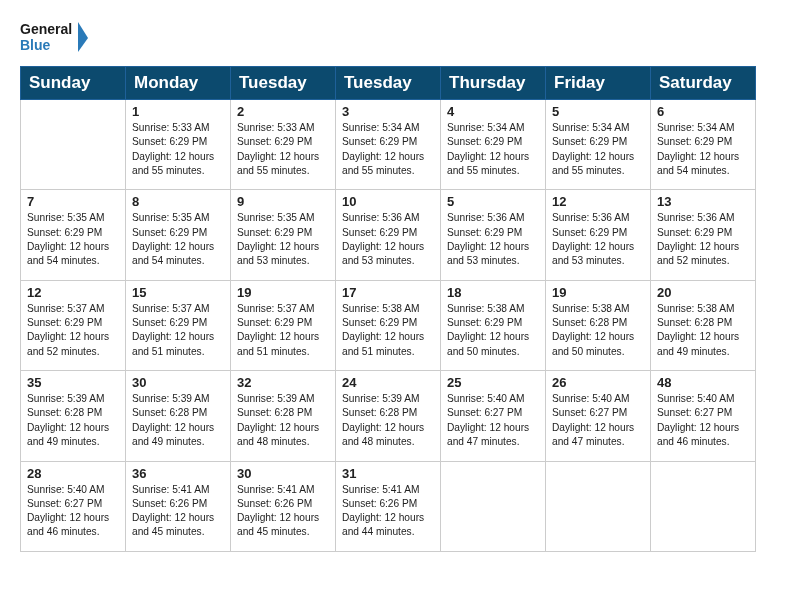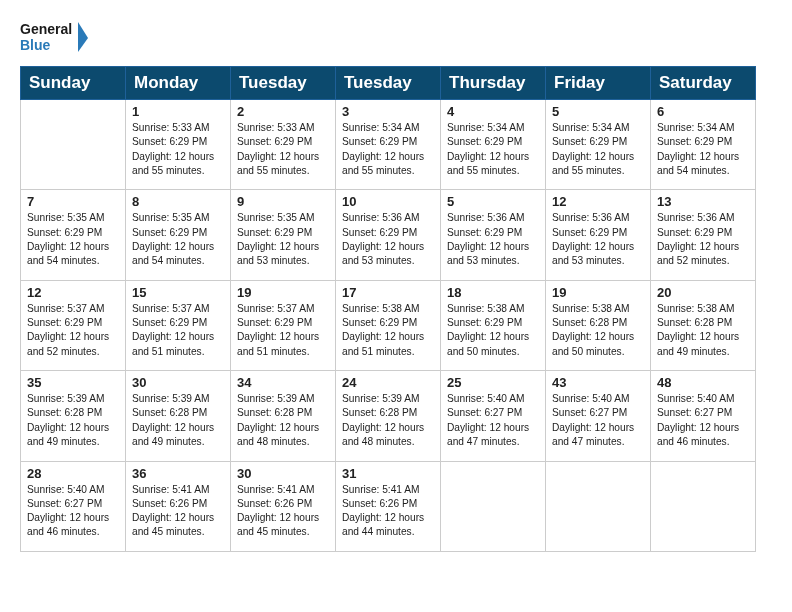--- a/index.html
+++ b/index.html
@@ -205,33 +205,33 @@
         <tr>
           <td>
             <span class="cell-day">35</span>
             <div class="cell-info">Sunrise: 5:39 AM<br>Sunset: 6:28 PM<br>Daylight: 12 hours<br>and 49 minutes.</div>
           </td>
           <td>
             <span class="cell-day">30</span>
             <div class="cell-info">Sunrise: 5:39 AM<br>Sunset: 6:28 PM<br>Daylight: 12 hours<br>and 49 minutes.</div>
           </td>
           <td>
-            <span class="cell-day">34</span>
+            <span class="cell-day">32</span>
             <div class="cell-info">Sunrise: 5:39 AM<br>Sunset: 6:28 PM<br>Daylight: 12 hours<br>and 48 minutes.</div>
           </td>
           <td>
             <span class="cell-day">24</span>
             <div class="cell-info">Sunrise: 5:39 AM<br>Sunset: 6:28 PM<br>Daylight: 12 hours<br>and 48 minutes.</div>
           </td>
           <td>
             <span class="cell-day">25</span>
             <div class="cell-info">Sunrise: 5:40 AM<br>Sunset: 6:27 PM<br>Daylight: 12 hours<br>and 47 minutes.</div>
           </td>
           <td>
-            <span class="cell-day">43</span>
+            <span class="cell-day">26</span>
             <div class="cell-info">Sunrise: 5:40 AM<br>Sunset: 6:27 PM<br>Daylight: 12 hours<br>and 47 minutes.</div>
           </td>
           <td>
             <span class="cell-day">48</span>
             <div class="cell-info">Sunrise: 5:40 AM<br>Sunset: 6:27 PM<br>Daylight: 12 hours<br>and 46 minutes.</div>
           </td>
         </tr>
         <tr>
           <td>
             <span class="cell-day">28</span>

